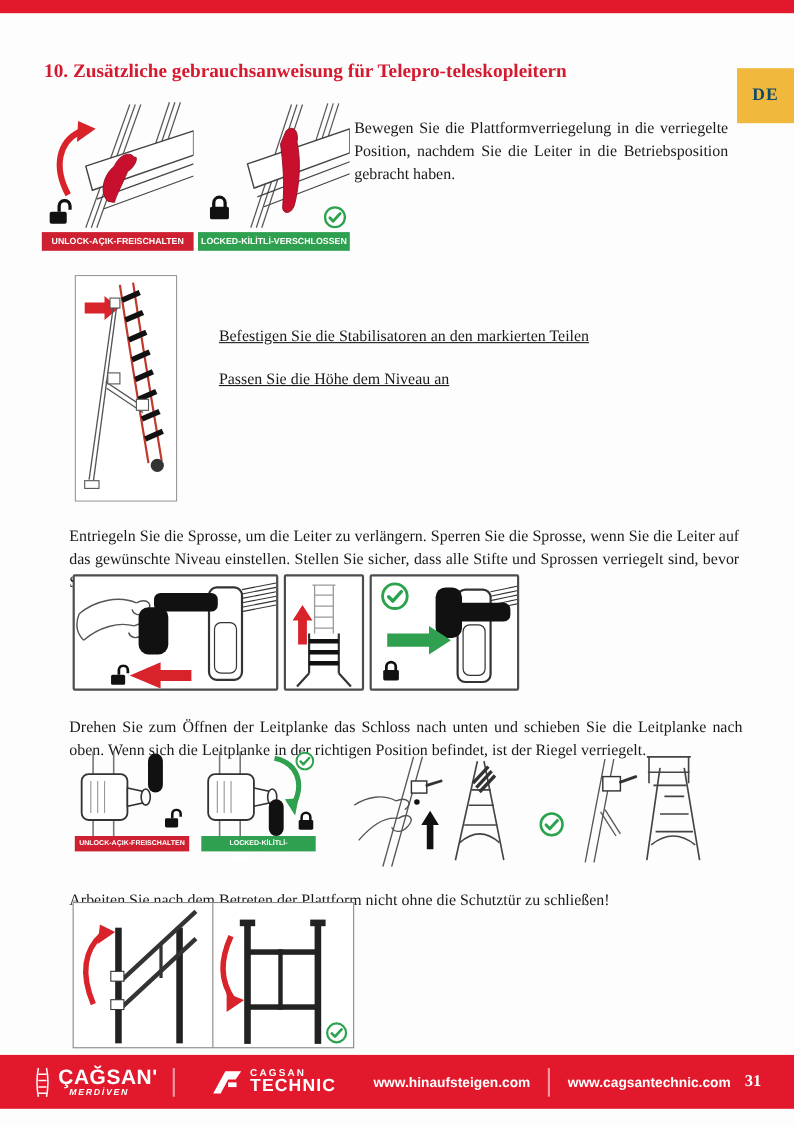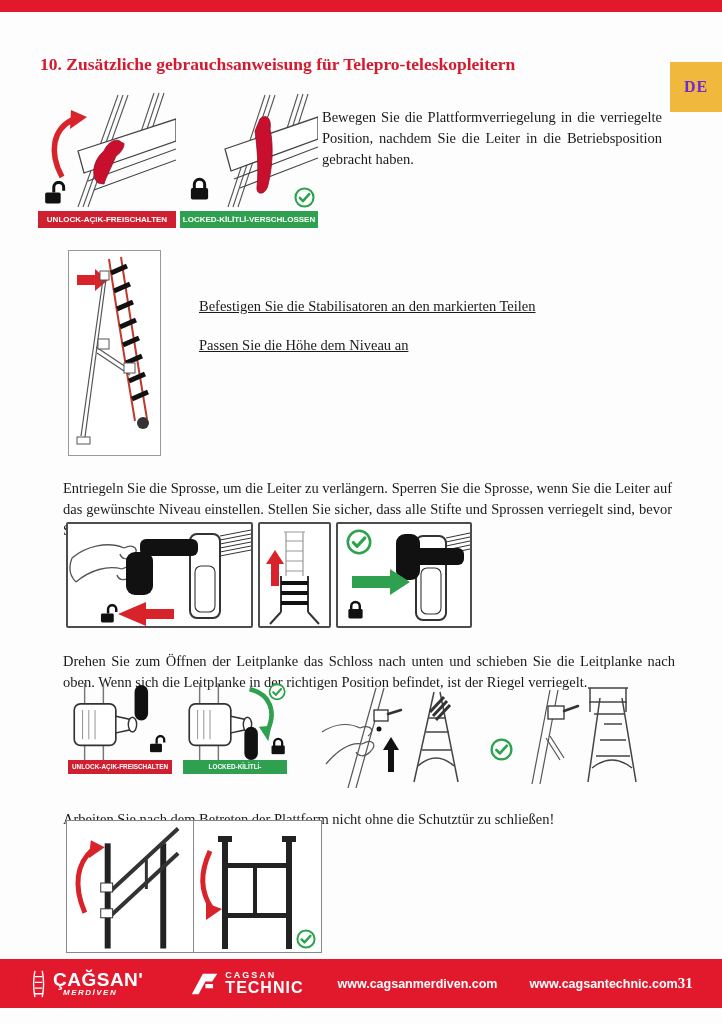--- a/index.html
+++ b/index.html
@@ -2,21 +2,21 @@
 <html><head>
 <meta charset="utf-8">
 <style>
   html,body{margin:0;padding:0;background:#888;}
   .page{position:relative;width:722px;height:1024px;background:#fdfdfd;overflow:hidden;
         font-family:"Liberation Serif",serif;color:#1a1a1a;margin:0 auto;}
   .abs{position:absolute;}
   
   .topbar{left:0;top:0;width:722px;height:12px;background:#e2182c;}
   .de-tab{right:0;top:62px;width:52px;height:50px;background:#f0b83c;display:flex;
-          align-items:center;justify-content:center;color:#6d28d9;
+          align-items:center;justify-content:center;color:#0c4a6e;
           font:bold 16px "Liberation Serif",serif;letter-spacing:1px;}
   .title{left:40px;top:42px;width:630px;font-size:17.5px;font-weight:bold;color:#d5192e;}
   
   .btxt{font-size:14.5px;line-height:21px;text-align:justify;}
   .text1{left:322px;top:92px;width:340px;}
   .text2{left:181px;top:296px;width:489px;text-align:left;}
   .text2 p{margin:0 0 18px 18px;text-decoration:underline;}
   .text3{left:63px;top:463px;width:609px;}
   .text4{left:63px;top:636px;width:612px;}
   .text5{left:63px;top:794px;width:612px;text-align:left;}
@@ -343,19 +343,19 @@
     <div class="brand2">
       <svg viewBox="0 0 40 30" width="34" height="26">
         <path d="M8,27 L21,3 H38 L32,12 H24 L16,27 Z" fill="#fff"></path>
         <rect x="24" y="15" width="9" height="5" fill="#fff"></rect>
       </svg>
       <div class="brand2-txt">
         <span class="brand2-top">CAGSAN</span>
         <span class="brand2-bot">TECHNIC</span>
       </div>
     </div>
-    <span class="furl" style="margin-left:34px">www.cagsanmerdiven.com</span>
+    <span class="furl" style="margin-left:34px">www.hinaufsteigen.com</span>
     <div class="fdiv" style="margin:0 16px"></div>
     <span class="furl">www.cagsantechnic.com</span>
     <span class="fpage">31</span>
   </div>
 
 </div>
 
 </body></html>

